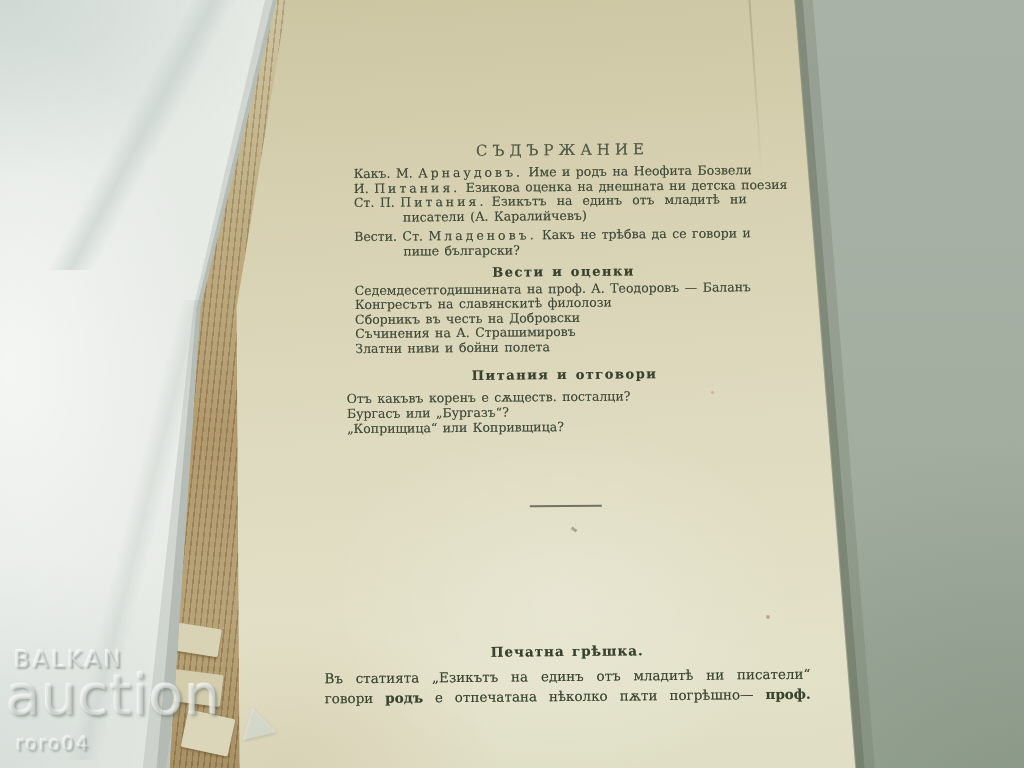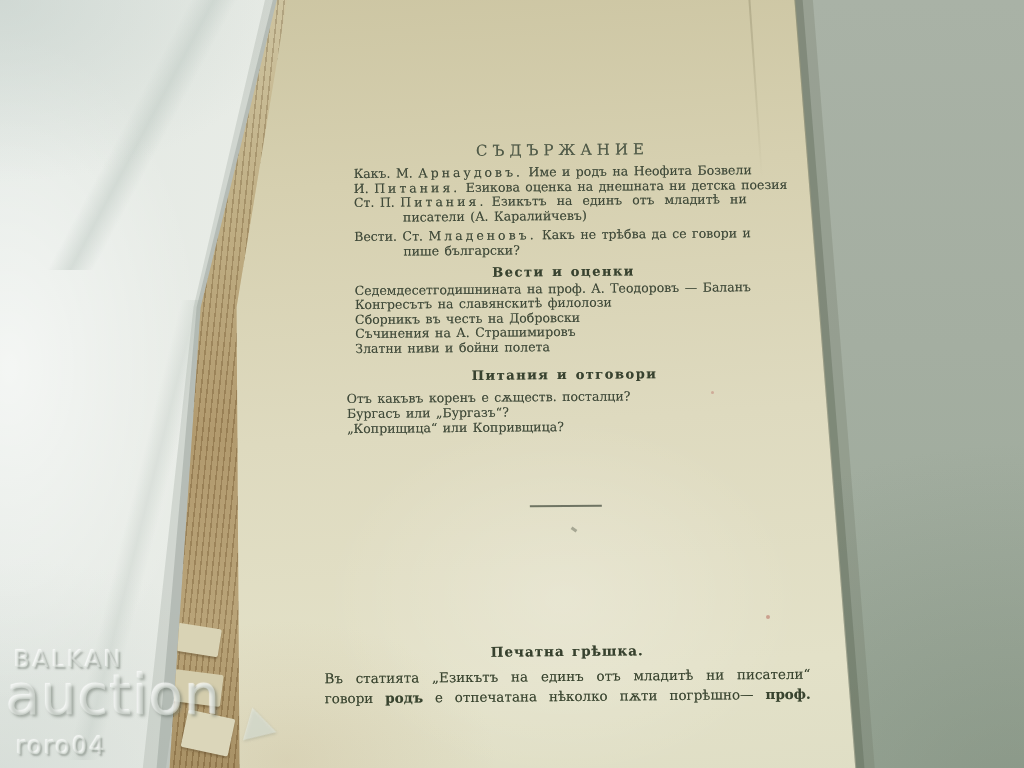--- a/index.html
+++ b/index.html
@@ -150,21 +150,21 @@
     position:absolute;left:247px;top:699px;
     width:0;height:0;
     border-left:30px solid rgba(230,236,230,.55);
     border-top:17px solid transparent;
     border-bottom:17px solid transparent;
     transform:rotate(16deg);
     filter:drop-shadow(1.5px 1.5px 1.5px rgba(98,108,98,.45));
   }
   .wm-user{
     position:absolute;left:16px;top:720px;
-    font-size:24px;letter-spacing:2px;
+    font-size:19px;letter-spacing:2px;
     text-shadow:1.5px 1.5px 2px rgba(98,108,98,.5), -1px -1px 1px rgba(255,255,255,.75);
   }
 </style>
 </head>
 <body>
 
 <div class="fabric"></div>
 <div class="right-shadow"></div>
 <div class="book-shadow-wide"></div>
 <div class="book-shadow-near"></div>

